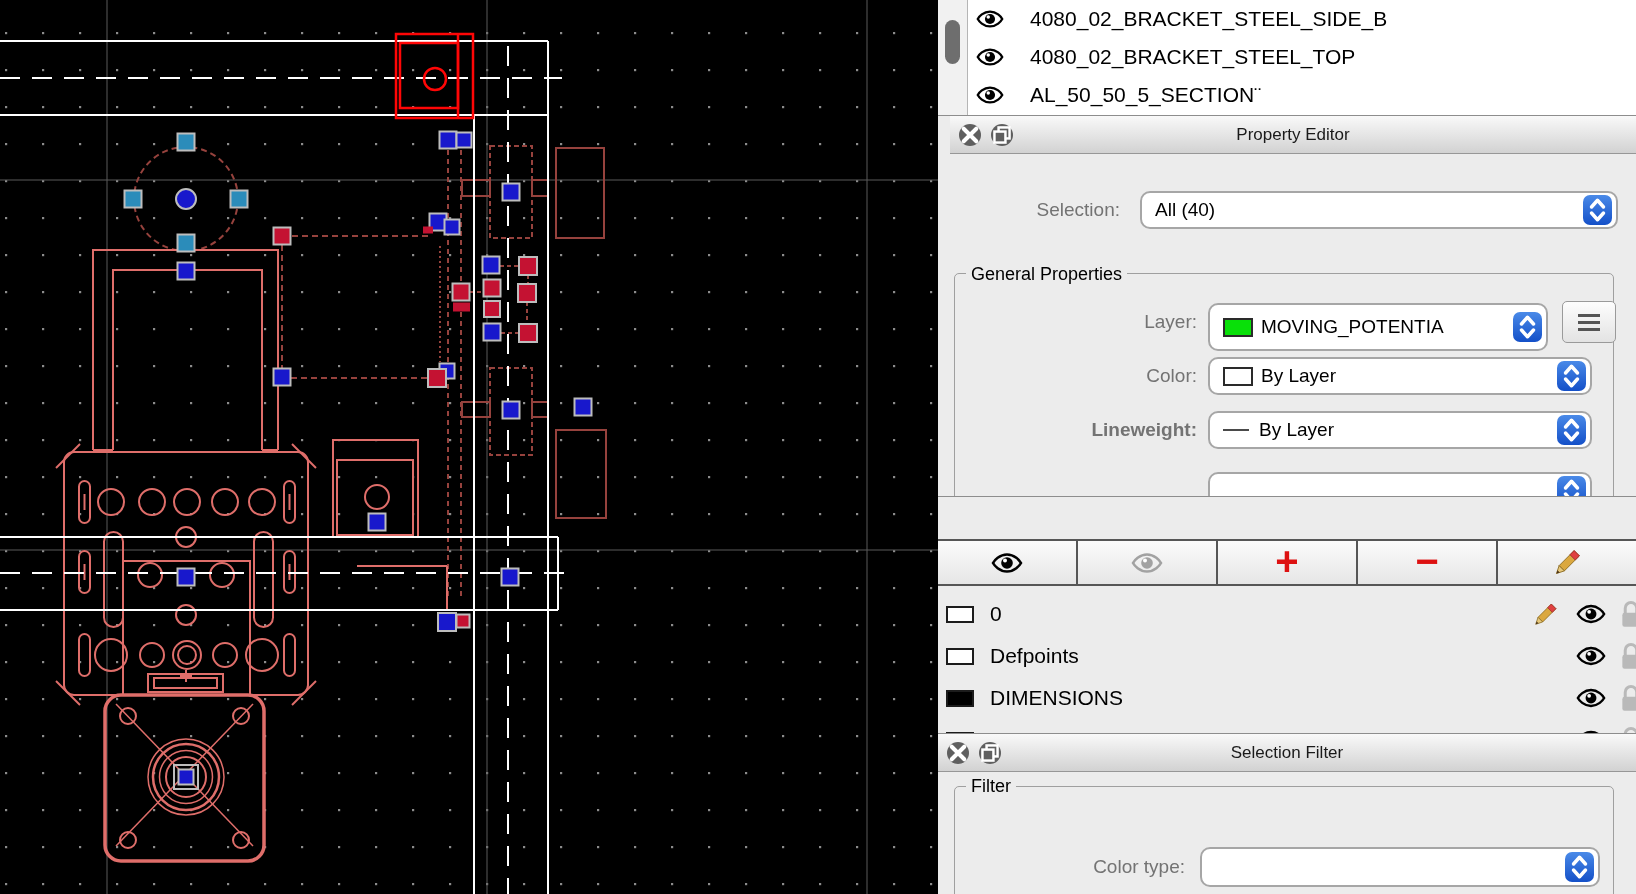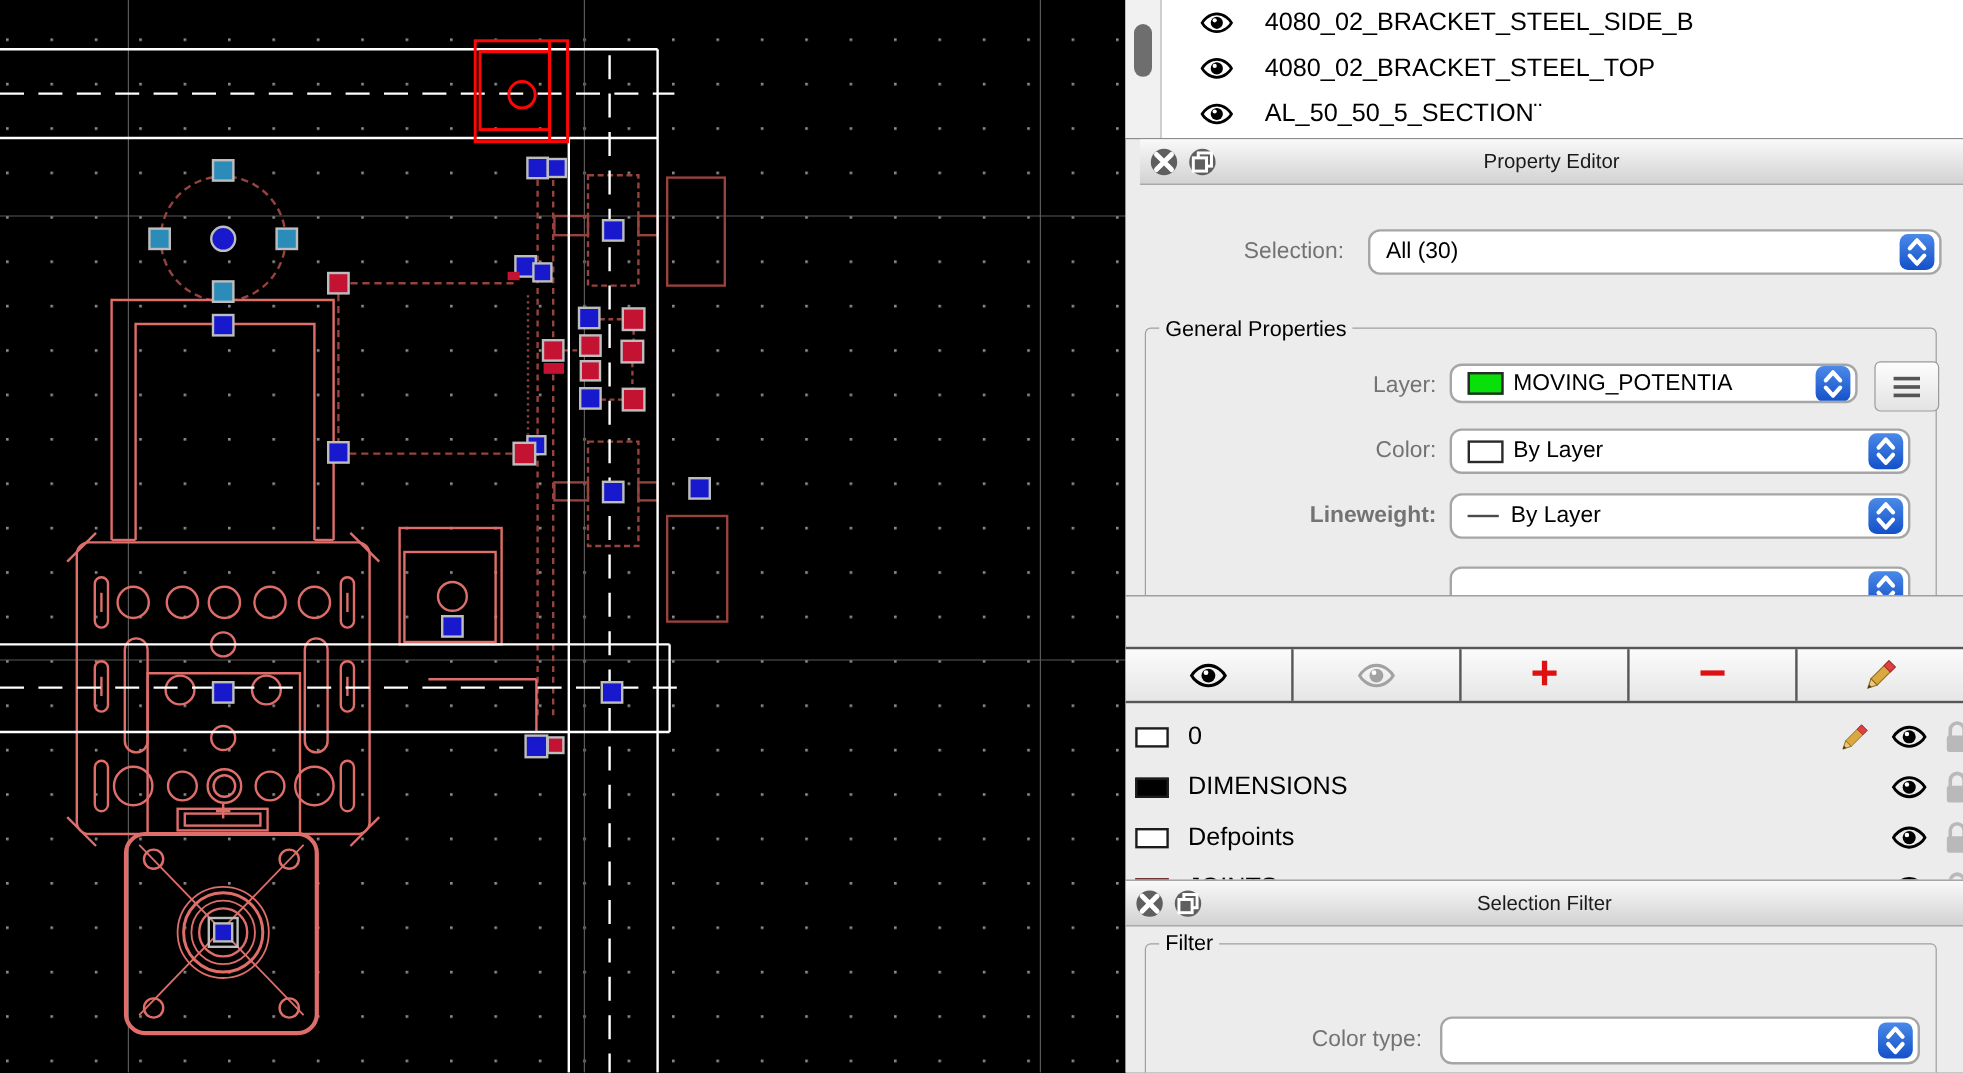--- a/index.html
+++ b/index.html
@@ -7,21 +7,21 @@
   body { font-family:"Liberation Sans", sans-serif; background:#000; }
   .stage { position:relative; width:1636px; height:894px; }
 
   
   .canvas { position:absolute; left:0; top:0; width:938px; height:894px; background:#000; }
 
   
   .rightcol { position:absolute; left:938px; top:0; width:698px; height:894px; background:#ececec; }
 
   
-  .blocks { position:absolute; left:0; top:0; width:698px; height:115px; display:flex; background:#fff;gap:24px; }
+  .blocks { position:absolute; left:0; top:0; width:698px; height:115px; display:flex; background:#fff; }
   .blocks-gutter { width:30px; background:#f1f1f1; border-right:1px solid #b5b5b5; position:relative; }
   .scroll-thumb { position:absolute; left:7px; top:20px; width:15px; height:44px; border-radius:8px; background:#6e6e6e; }
   .blocks-list { flex:1; background:#fff; }
   .block-row { height:38px; display:flex; align-items:center; }
   .block-row .eye { width:28px; height:22px; color:#000; margin-left:8px; flex:0 0 auto; }
   .block-row .blabel { margin-left:26px; font-size:21px; color:#000; white-space:nowrap; }
 
   
   .panel { position:absolute; left:0; width:698px; background:#ececec; overflow:hidden; border-top:1px solid #8d8d8d; }
   .phead { position:relative; height:38px; background:linear-gradient(#f9f9f9,#d2d2d2); border-bottom:1px solid #979797; }
@@ -319,33 +319,33 @@
         <span class="win-btn float">
             <svg class="icon" viewBox="0 0 16 16" width="15" height="15">
               <use href="#sym-float"></use>
             </svg>
           </span>
         <span class="ptitle">Property Editor</span>
       </div>
 
       <span class="flabel" style="left:20px; top:81px; width:162px;">Selection:</span>
       <div class="combo" style="left:202px; top:75px; width:478px; height:38px;">
-        <span class="ctext">All (30)</span>
+        <span class="ctext">All (40)</span>
         <span class="stepper">
             <svg class="icon" viewBox="0 0 13 20" width="13" height="20">
               <use href="#sym-chevrons"></use>
             </svg>
           </span>
       </div>
 
       <span class="grouplabel" style="left:28px; top:148px;">General Properties</span>
       <div class="groupbox" style="left:16px; top:157px; width:660px; height:300px;"></div>
 
       <span class="flabel" style="left:99px; top:193px; width:160px;">Layer:</span>
-      <div class="combo" style="left:270px; top:187px; width:340px; height:33px;">
+      <div class="combo" style="left:270px; top:187px; width:340px; height:48px;">
         <span class="cswatch" style="background:#09e009;"></span>
         <span class="ctext">MOVING_POTENTIA</span>
         <span class="stepper">
             <svg class="icon" viewBox="0 0 13 20" width="13" height="20">
               <use href="#sym-chevrons"></use>
             </svg>
           </span>
       </div>
       <div class="menu-btn" style="left:624px; top:185px; width:54px; height:42px;">
           <i></i>
@@ -431,36 +431,36 @@
                 <use href="#sym-eye"></use>
               </svg>
             </span>
           <span class="rowicon lock">
               <svg class="icon" viewBox="0 0 20 26">
                 <use href="#sym-lock"></use>
               </svg>
             </span>
         </div>
         <div class="llrow">
-          <span class="lswatch" style="background: rgb(0, 0, 0);"></span>
-          <span class="lname">DIMENSIONS</span>
+          <span class="lswatch" style="background: rgb(255, 255, 255);"></span>
+          <span class="lname">Defpoints</span>
           <span class="rowicon eye">
               <svg class="icon" viewBox="0 0 32 24">
                 <use href="#sym-eye"></use>
               </svg>
             </span>
           <span class="rowicon lock">
               <svg class="icon" viewBox="0 0 20 26">
                 <use href="#sym-lock"></use>
               </svg>
             </span>
         </div>
         <div class="llrow">
-          <span class="lswatch" style="background: rgb(255, 255, 255);"></span>
-          <span class="lname">Defpoints</span>
+          <span class="lswatch" style="background: rgb(0, 0, 0);"></span>
+          <span class="lname">DIMENSIONS</span>
           <span class="rowicon eye">
               <svg class="icon" viewBox="0 0 32 24">
                 <use href="#sym-eye"></use>
               </svg>
             </span>
           <span class="rowicon lock">
               <svg class="icon" viewBox="0 0 20 26">
                 <use href="#sym-lock"></use>
               </svg>
             </span>

